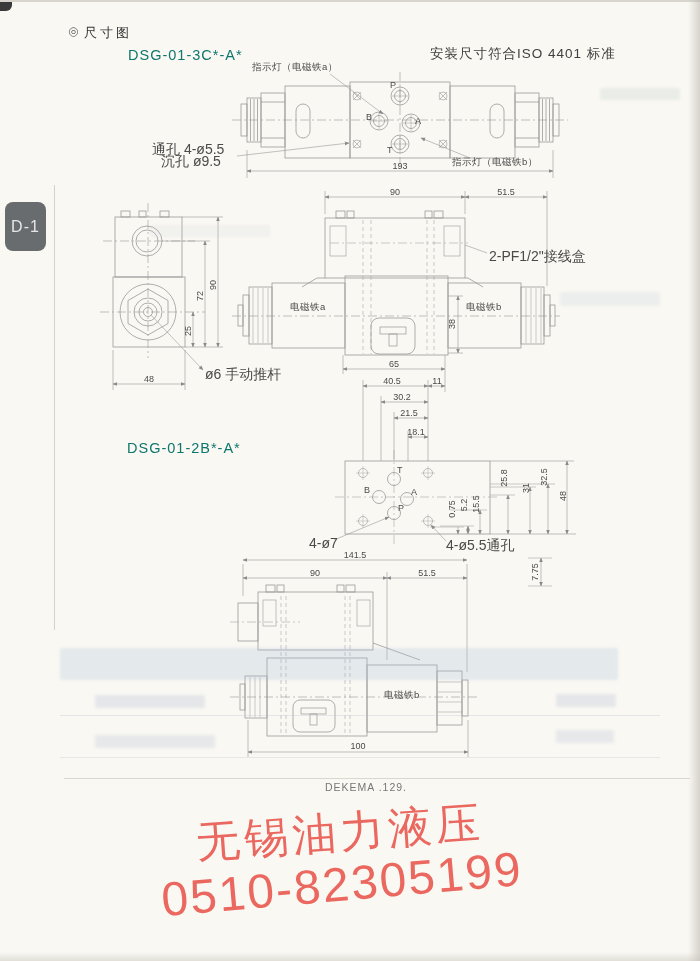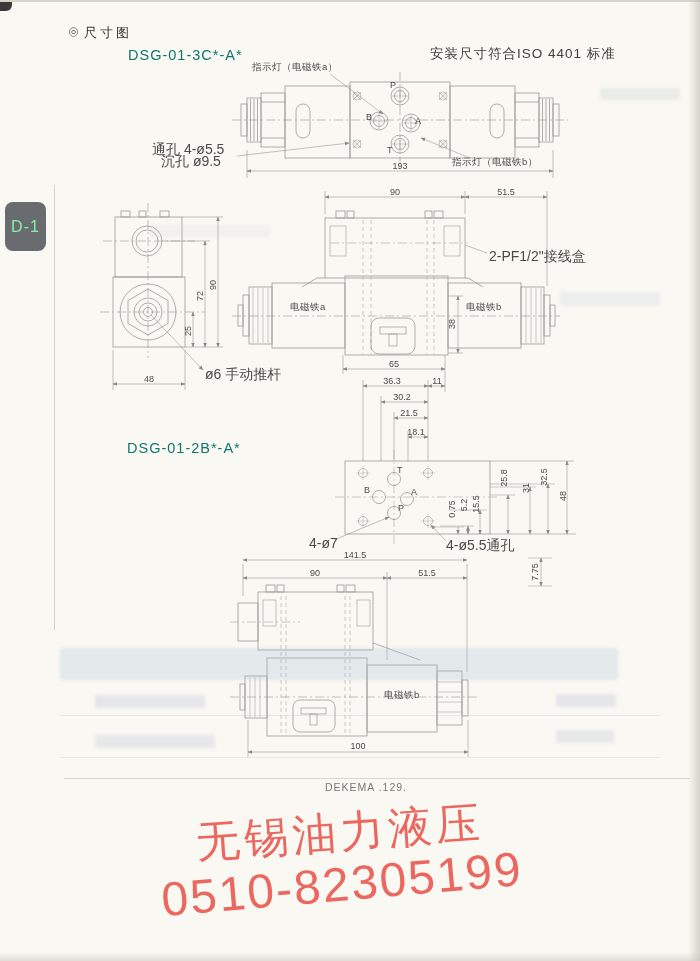--- a/index.html
+++ b/index.html
@@ -7,21 +7,21 @@
         font-family:"Liberation Sans","DejaVu Sans",sans-serif;color:#3c3c3c;}
   .lbl{position:absolute;font-size:9px;color:#4a4a4a;white-space:nowrap;line-height:1;}
   .cjk{font-size:9.5px;letter-spacing:0.5px;}
   .sm{font-size:14px;}
   .c{transform:translateX(-50%);text-align:right;}
   .vdim{transform:translate(-50%,-50%) rotate(-90deg);}
   .model{position:absolute;font-size:14.5px;letter-spacing:1px;color:#0f766e;white-space:nowrap;}
   .hdr-title{position:absolute;left:84px;top:24px;font-size:13px;letter-spacing:3px;color:#333;}
   .hdr-bullet{position:absolute;left:68px;top:24px;font-size:12px;color:#666;}
   .hdr-note{position:absolute;left:430px;top:45px;font-size:13.5px;letter-spacing:1px;color:#404040;}
-  .tab{position:absolute;left:5px;top:202px;width:41px;height:49px;background:#686c6e;color:#86efac;
+  .tab{position:absolute;left:5px;top:202px;width:41px;height:49px;background:#686c6e;color:#e5e5e5;
        border-radius:8px;display:flex;align-items:center;justify-content:center;
        font-size:16px;letter-spacing:1px;}
   .footer{position:absolute;left:355px;top:781px;transform:translateX(-50%);
           font-size:10.5px;letter-spacing:1px;color:#777;padding-left:22px;}
   .wm{position:absolute;white-space:nowrap;color:#e8554b;opacity:0.88;}
   .wm1{left:340px;top:833px;transform:translate(-50%,-50%) rotate(-4deg);font-size:44px;letter-spacing:4px;}
   .wm2{left:342px;top:884px;transform:translate(-50%,-50%) rotate(-5deg);font-size:48px;letter-spacing:2px;}
   .ghost{position:absolute;pointer-events:none;filter:blur(1.5px);border-radius:2px;}
   .edge{position:absolute;pointer-events:none;}
 </style>
@@ -312,21 +312,21 @@
   <span class="lbl" style="left:387px;top:146px">T</span>
   <span class="lbl c" style="left:400px;top:162px">193</span>
 
   <span class="lbl c" style="left:395px;top:188px">90</span>
   <span class="lbl c" style="left:506px;top:188px">51.5</span>
   <span class="lbl sm" style="left:489px;top:249px">2-PF1/2"接线盒</span>
   <span class="lbl cjk c" style="left:308px;top:302px">电磁铁a</span>
   <span class="lbl cjk c" style="left:484px;top:302px">电磁铁b</span>
   <span class="lbl vdim" style="left:452px;top:324px">38</span>
   <span class="lbl c" style="left:394px;top:360px">65</span>
-  <span class="lbl c" style="left:392px;top:377px">36.3</span>
+  <span class="lbl c" style="left:392px;top:377px">40.5</span>
   <span class="lbl c" style="left:437px;top:377px">11</span>
   <span class="lbl c" style="left:402px;top:393px">30.2</span>
   <span class="lbl c" style="left:409px;top:409px">21.5</span>
   <span class="lbl c" style="left:416px;top:428px">18.1</span>
 
   <span class="lbl vdim" style="left:200px;top:296px">72</span>
   <span class="lbl vdim" style="left:213px;top:285px">90</span>
   <span class="lbl vdim" style="left:188px;top:331px">25</span>
   <span class="lbl c" style="left:149px;top:375px">48</span>
   <span class="lbl sm" style="left:205px;top:367px">ø6 手动推杆</span>

